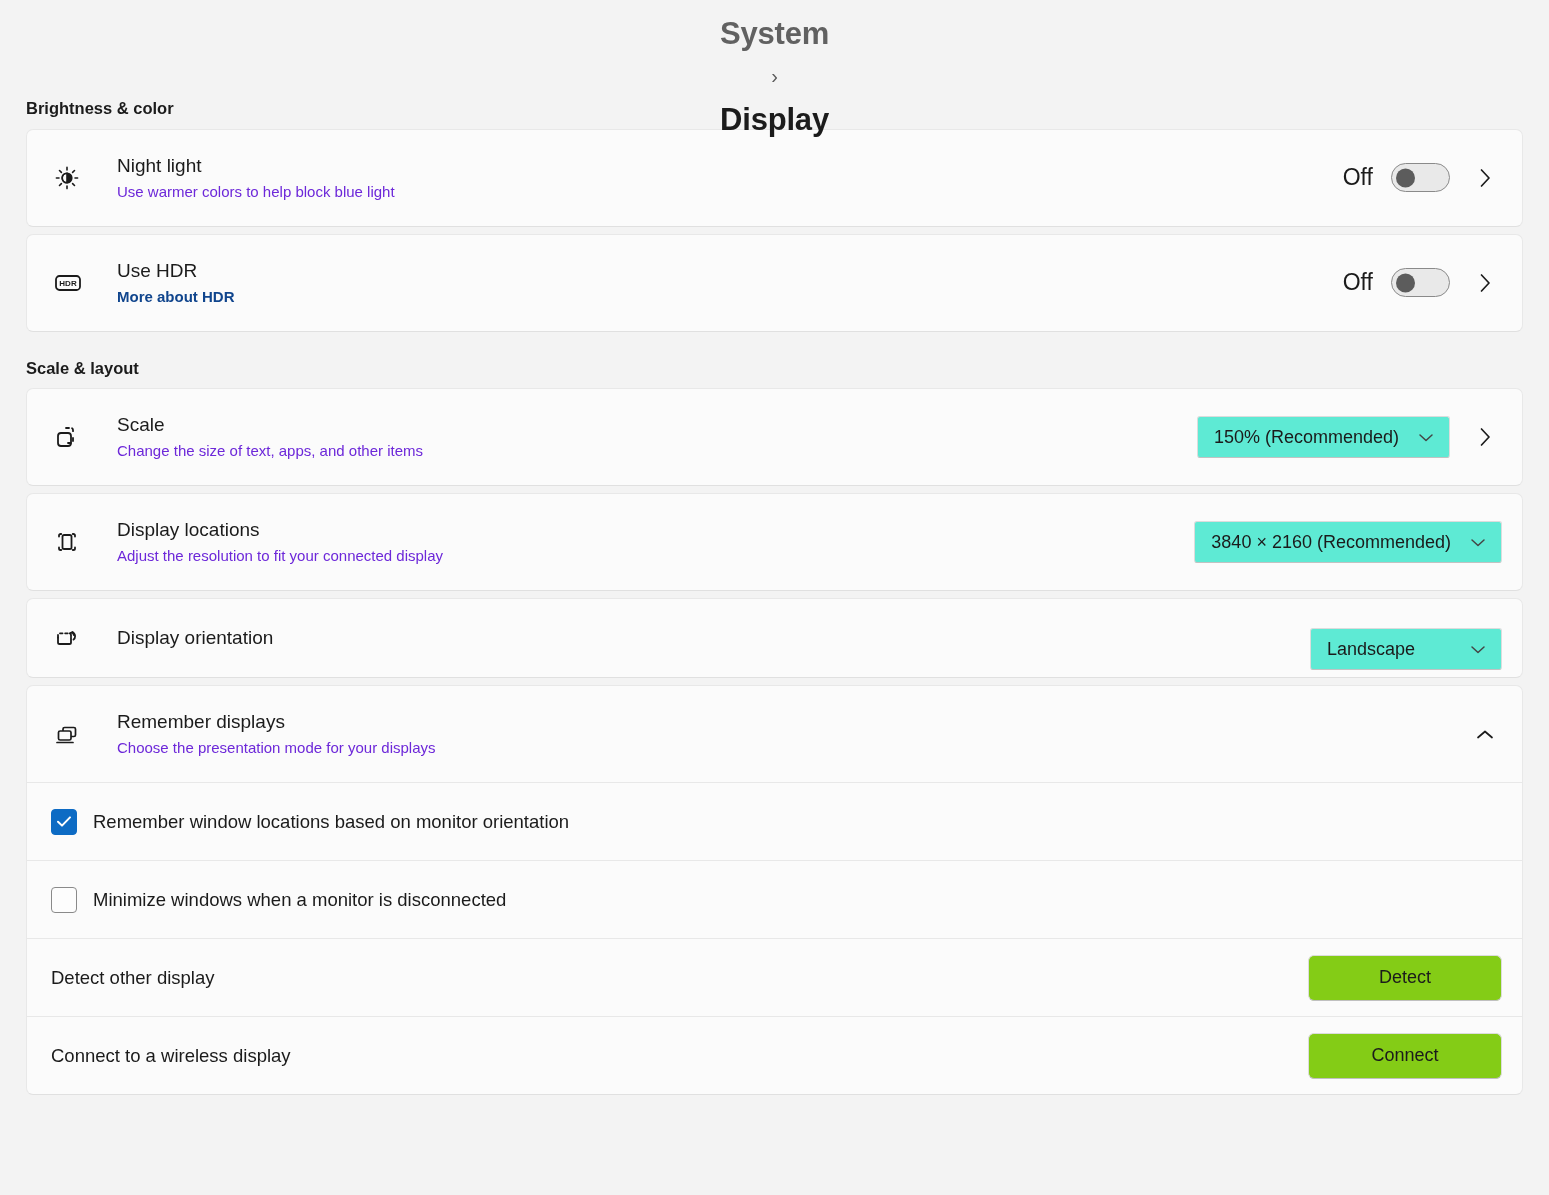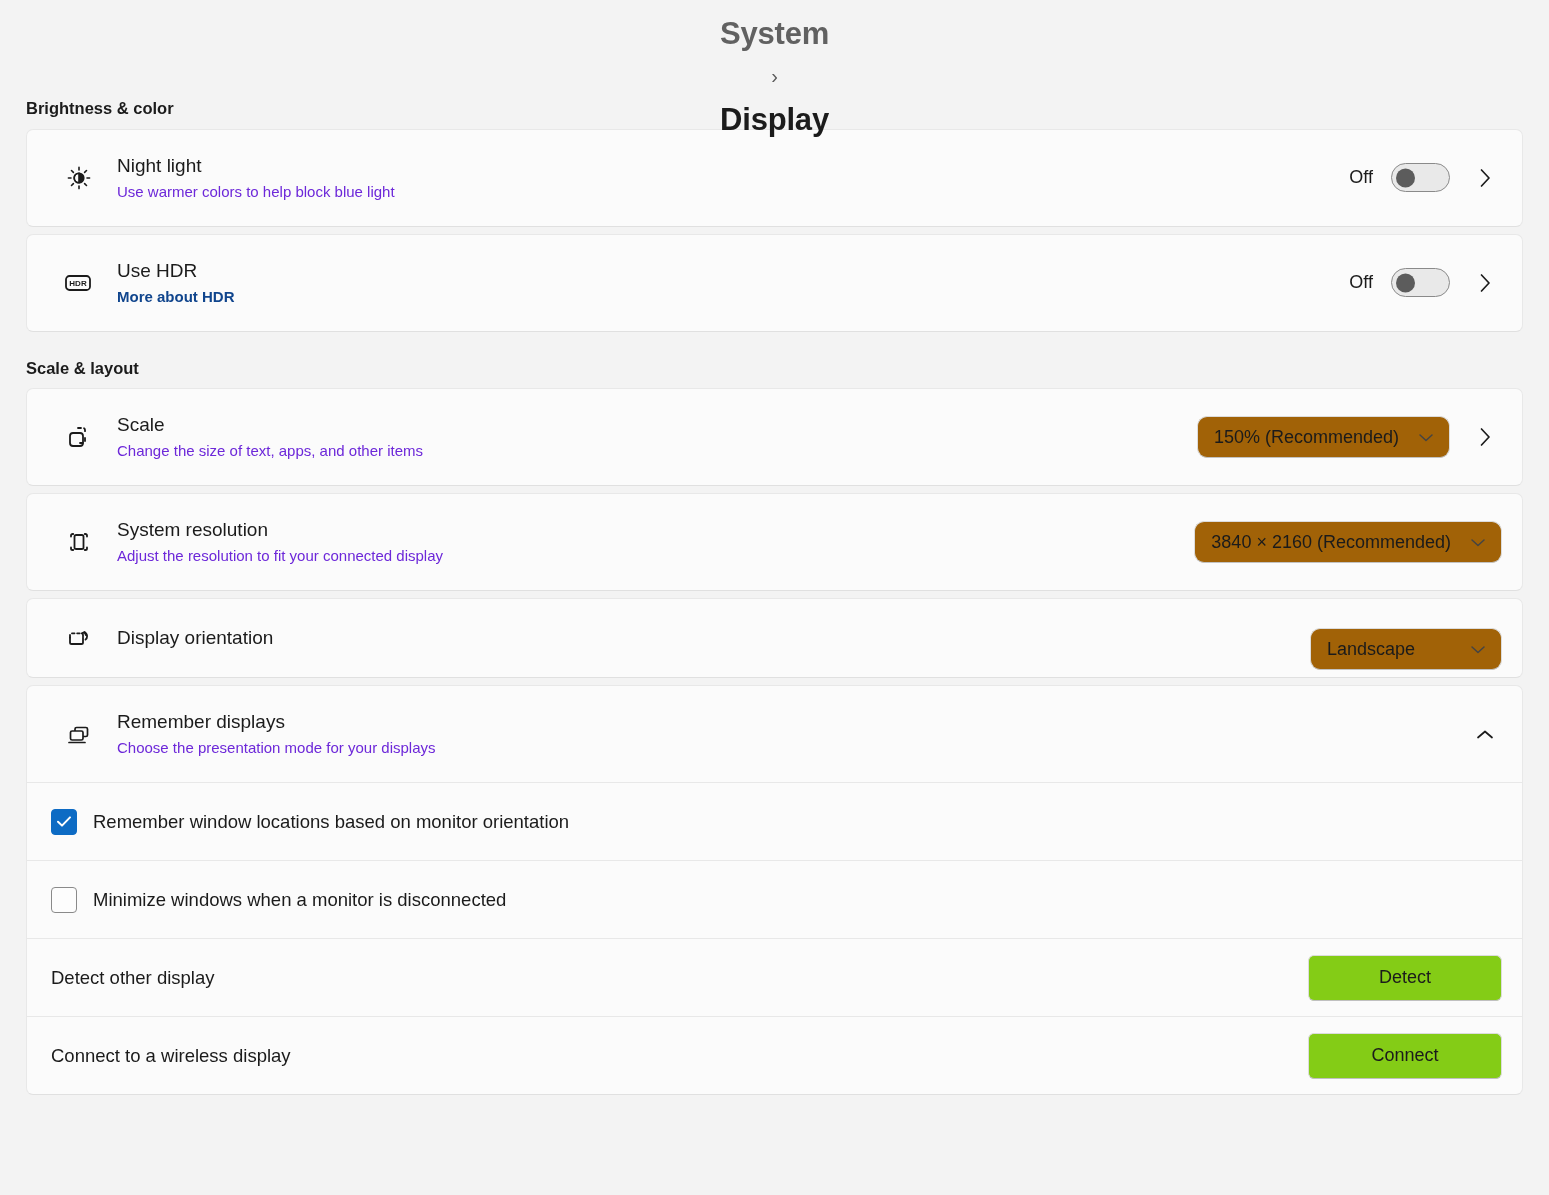--- a/index.html
+++ b/index.html
@@ -51,63 +51,63 @@
 
   .row {
     display: flex; align-items: center;
     padding: 0 20px 0 24px;
     min-height: 96px;
   }
   .row.compact { min-height: 78px; }
 
   .row-icon {
     width: 44px; min-width: 44px; height: 44px;
-    display: flex; align-items: center; justify-content: flex-end;
+    display: flex; align-items: center; justify-content: flex-start;
     margin-right: 22px;
     color: #1b1b1b;
   }
   .row-text { flex: 1 1 auto; min-width: 0; }
   .row-title {
     font-size: 19px; color: #1b1b1b; line-height: 1.25;
   }
   .row-sub {
     font-size: 15px; color: #6d28d9; margin-top: 5px; line-height: 1.25;
   }
   .row-link {
     font-size: 15px; color: #10458d; font-weight: 700; margin-top: 5px;
     line-height: 1.25; cursor: pointer; text-decoration: none; display: inline-block;
   }
   .row-right {
     display: flex; align-items: center; gap: 18px; margin-left: 24px;
   }
 
   
-  .toggle-label { font-size: 18px; color: #1b1b1b; }
+  .toggle-label { font-size: 23px; color: #1b1b1b; }
   .toggle {
     width: 59px; height: 29px; border-radius: 15px;
     background: #e9e9e9; border: 1px solid #8a8a8a;
     position: relative; cursor: pointer; flex: 0 0 auto;
   }
   .toggle .knob {
     position: absolute; left: 4px; top: 50%; transform: translateY(-50%);
     width: 19px; height: 19px; border-radius: 50%; background: #5c5c5c;
   }
 
   
   .chev {
     width: 34px; height: 34px; display: flex; align-items: center; justify-content: center;
     cursor: pointer; color: #1b1b1b; flex: 0 0 auto;
   }
 
   
   .dropdown {
     display: flex; align-items: center; justify-content: space-between;
-    background: #a16207;
+    background: #5eead4;
     border: 1px solid #dcdcdc; border-bottom-color: #c2c2c2;
-    border-radius: 10px;
+    border-radius: 3px;
     height: 42px; padding: 0 14px 0 16px;
     cursor: pointer; gap: 18px; text-align: center;
   }
   .dropdown .dd-val { font-size: 18px; color: #1b1b1b; white-space: nowrap; }
   .dropdown .dd-chev { display: flex; align-items: center; color: #444; }
 
   
   .btn {
     background: #84cc16;
     border: 1px solid #dcdcdc; border-bottom-color: #c0c0c0;
@@ -247,21 +247,21 @@
       <span class="row-icon">
         <svg width="32" height="32" viewBox="0 0 32 32" fill="none" stroke="#1b1b1b" stroke-width="1.8" stroke-linecap="round" stroke-linejoin="round">
           <rect x="11.5" y="9" width="9" height="14" rx="1.6"></rect>
           <path d="M8 10.5V9.6a1.6 1.6 0 0 1 1.6-1.6h.6"></path>
           <path d="M8 21.5v.9A1.6 1.6 0 0 0 9.6 24h.6"></path>
           <path d="M24 10.5V9.6A1.6 1.6 0 0 0 22.4 8h-.6"></path>
           <path d="M24 21.5v.9a1.6 1.6 0 0 1-1.6 1.6h-.6"></path>
         </svg>
       </span>
       <div class="row-text">
-        <div class="row-title">System resolution</div>
+        <div class="row-title">Display locations</div>
         <div class="row-sub">Adjust the resolution to fit your connected display</div>
       </div>
       <div class="row-right">
         <div class="dropdown">
           <span class="dd-val">3840 × 2160 (Recommended)</span>
           <span class="dd-chev">
             <svg width="18" height="12" viewBox="0 0 18 12" fill="none" stroke="#444" stroke-width="1.5" stroke-linecap="round" stroke-linejoin="round">
               <path d="M3 4 L9 9.5 L15 4"></path>
             </svg>
           </span>

